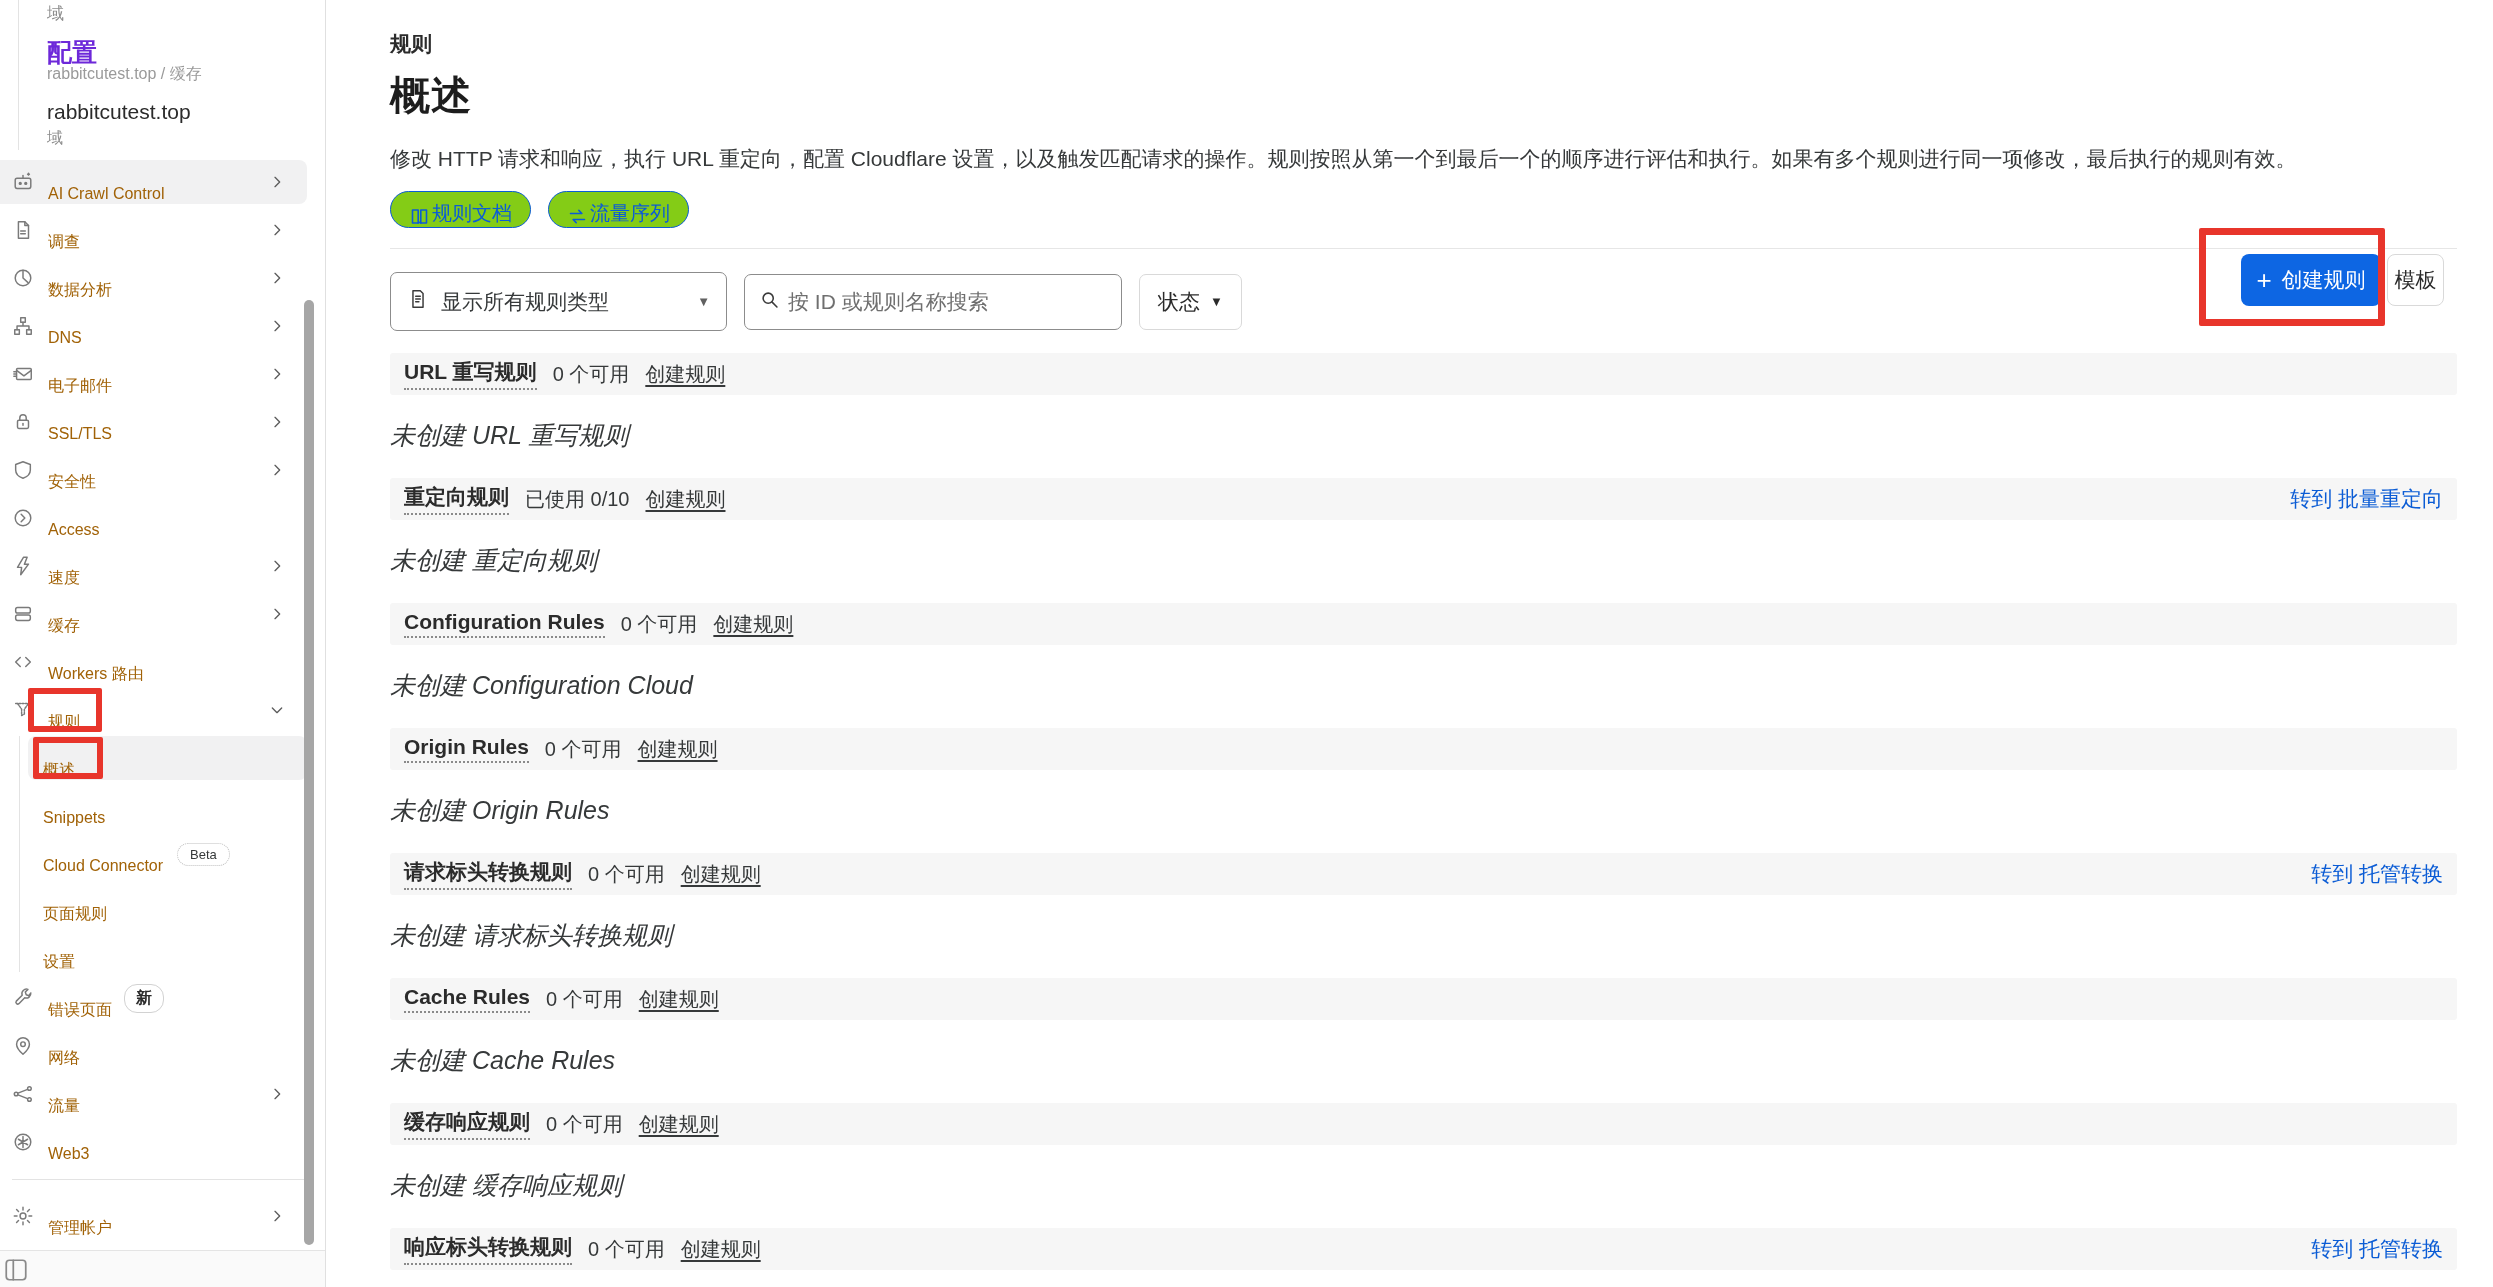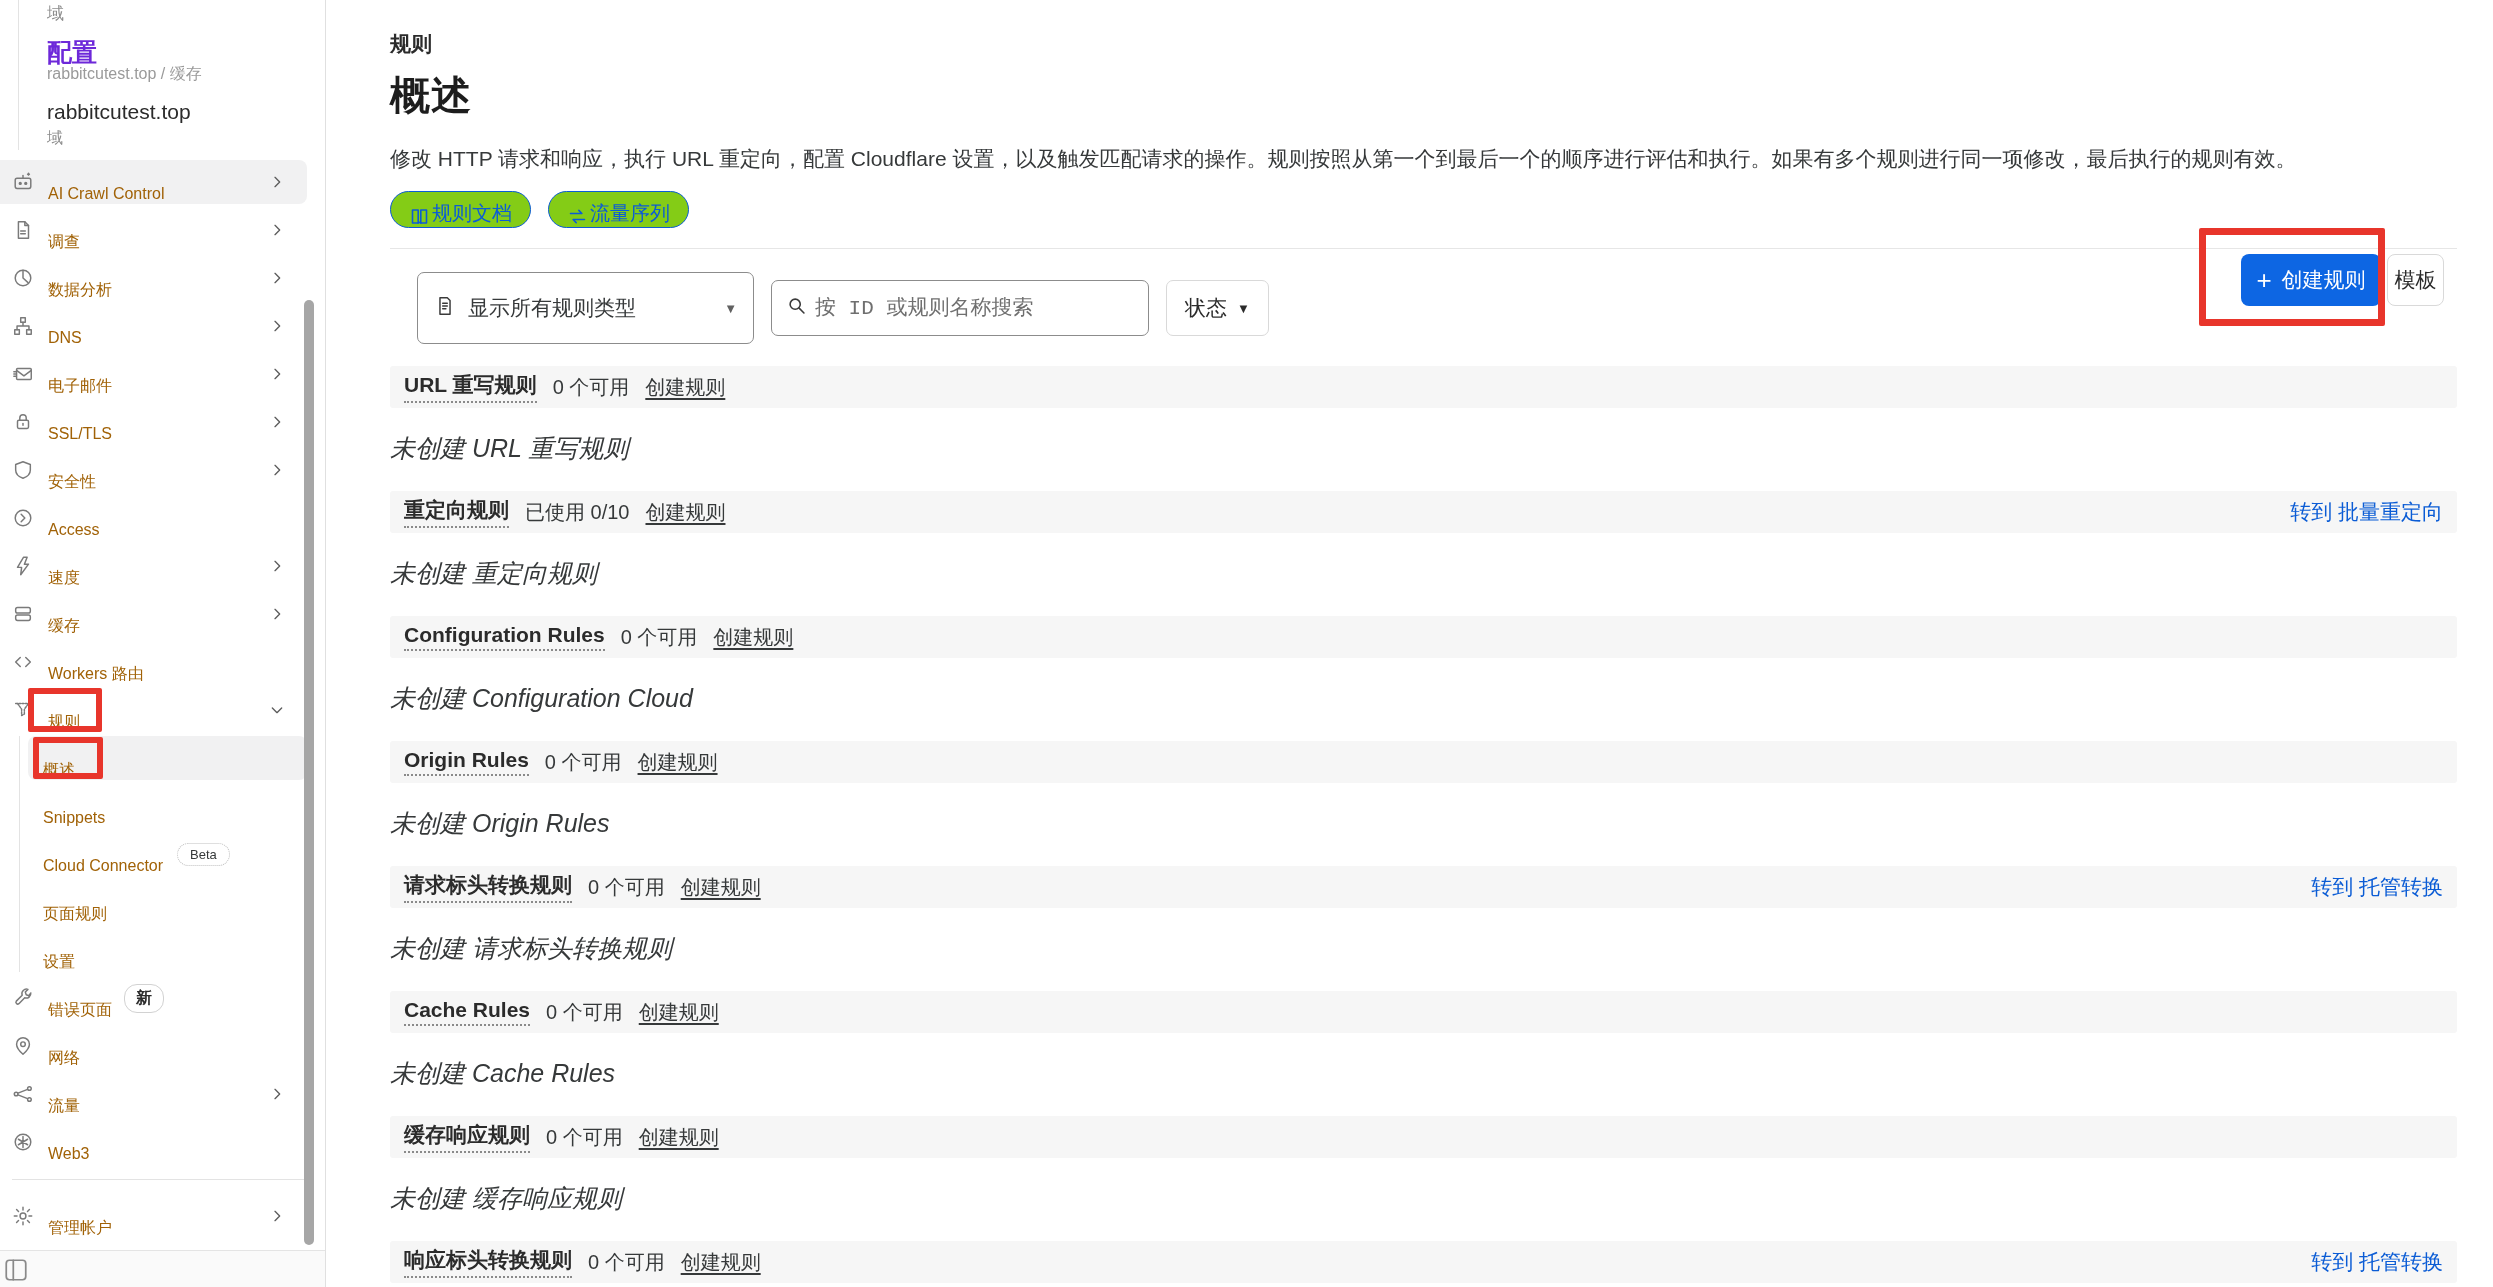--- a/index.html
+++ b/index.html
@@ -72,33 +72,33 @@
     height:37px; display:inline-flex; align-items:flex-end; gap:2px;
     border:1.5px solid var(--accent); border-radius:19px; padding:0 18px;
     color:var(--accent); font-size:20px; background:#84cc16; cursor:pointer; white-space:nowrap;
   }
   .pill-btn svg { display:block; }
 
   .header-divider { margin-top:20px; height:1px; background:#e6e6e6; }
 
   .filter-row { margin-top:23px; display:flex; gap:17px; align-items:center; position:relative; }
   .type-filter {
-    width:337px; height:72px; border:1px solid #8c8c8c; border-radius:7px;
-    display:flex; align-items:center; padding:8px 16px; gap:12px; background:#fff; cursor:pointer;margin-left:27px;
+    width:337px; height:59px; border:1px solid #8c8c8c; border-radius:7px;
+    display:flex; align-items:center; padding:8px 16px; gap:12px; background:#fff; cursor:pointer;
   }
   .type-filter .lbl { font-size:21px; color:#36393a; white-space:nowrap; }
   .caret-gray { margin-left:auto; font-size:13px; color:#616161; }
   .caret-gray::before { content:"▼"; }
   .search-box {
     width:378px; height:56px; border:1px solid #8c8c8c; border-radius:7px;
     display:flex; align-items:center; padding:0 14px; gap:8px; background:#fff;
   }
   .search-box input {
     border:none; outline:none; flex:1; font-size:21px; color:#36393a;
-    font-family:Liberation Mono, monospace; background:transparent;
+    font-family:Liberation Sans, sans-serif; background:transparent;
   }
   .search-box input::placeholder { color:#6f6f6f; opacity:1; }
   .status-btn {
     height:56px; border:1px solid #d9d9d9; border-radius:7px; background:#fff;
     display:flex; align-items:center; gap:10px; padding:0 18px; font-size:21px; color:#2b2b2b; cursor:pointer;
   }
   .caret-dark { font-size:13px; color:#2b2b2b; }
   .caret-dark::before { content:"▼"; }
 
   .create-btn {

